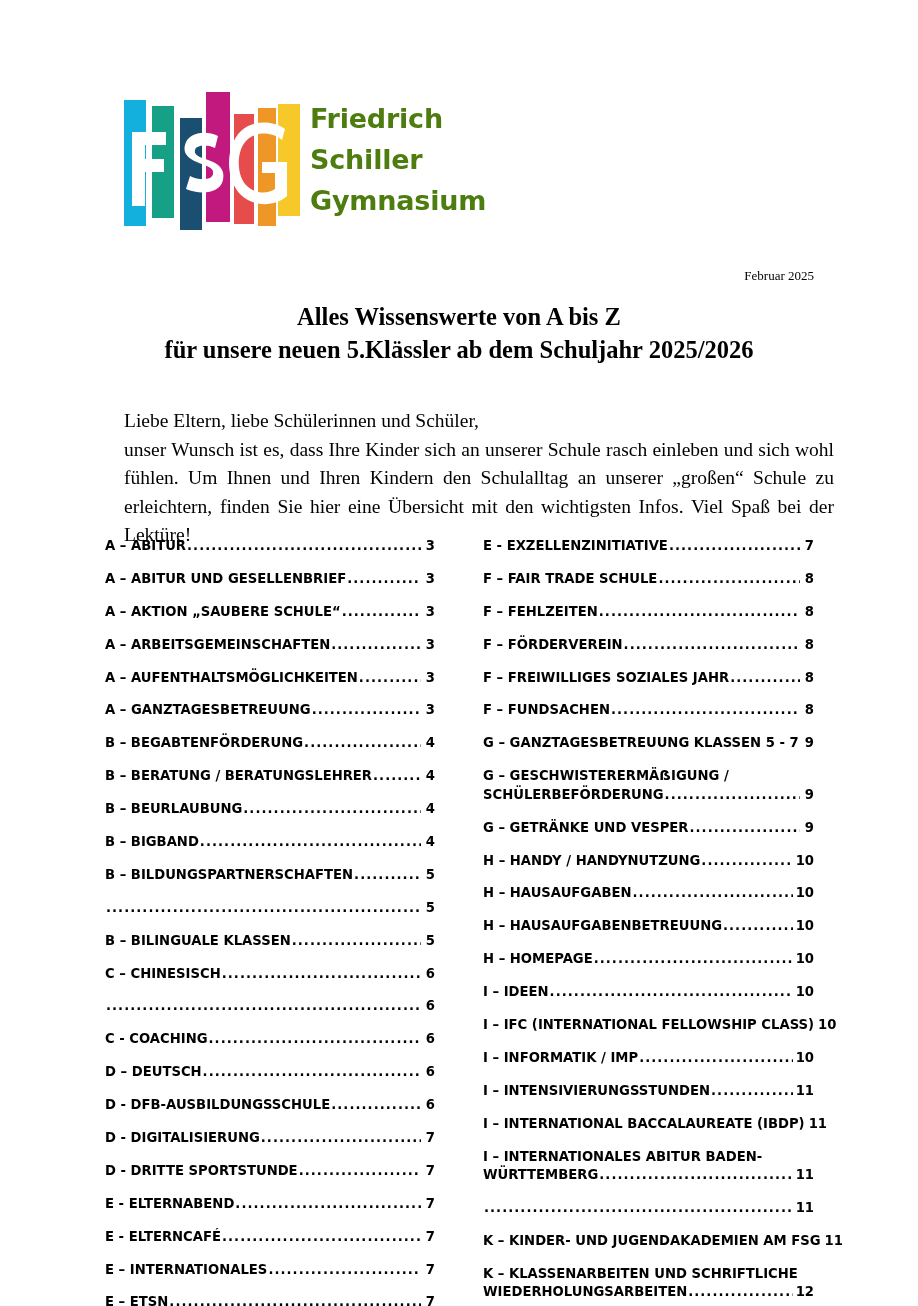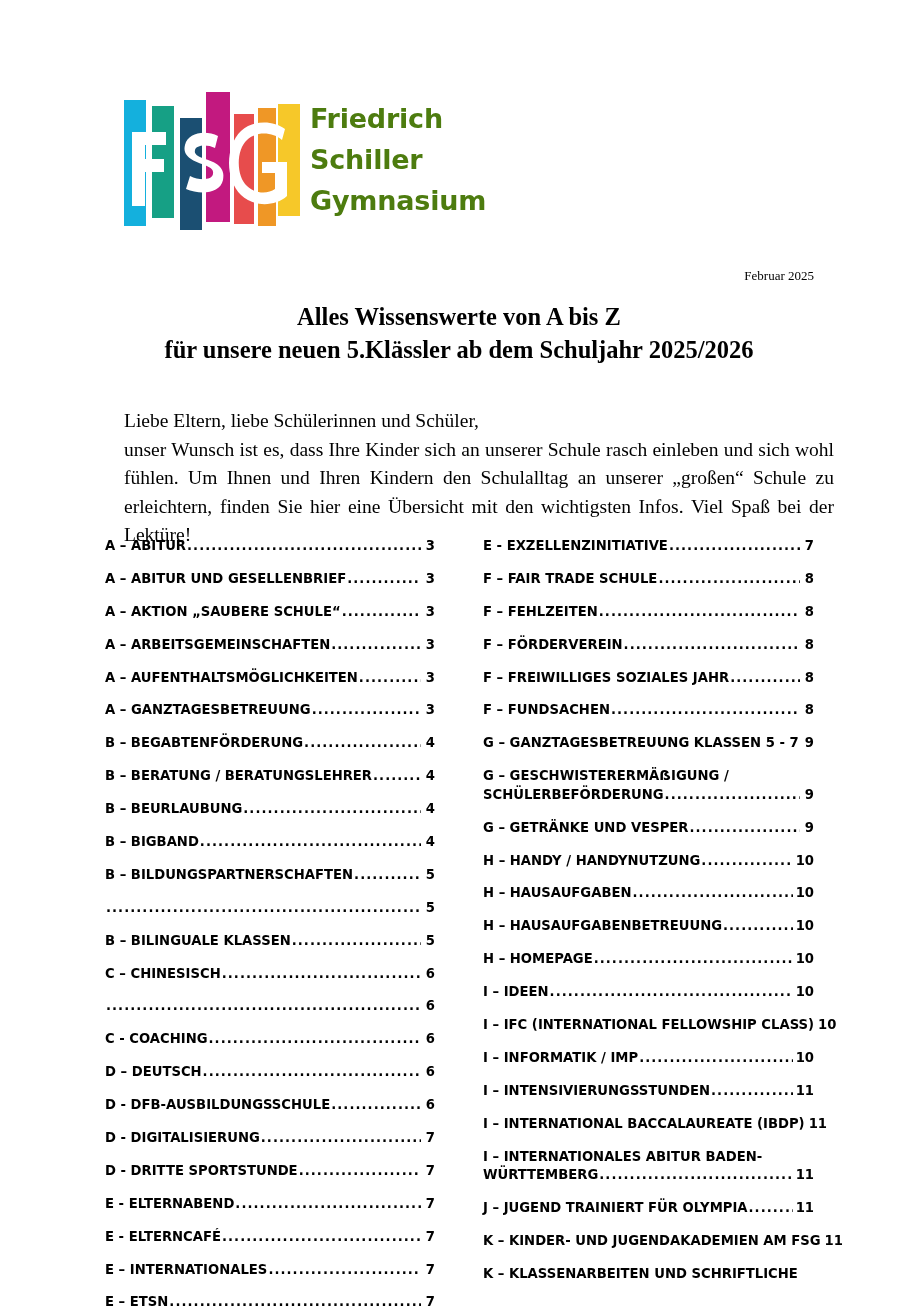--- a/index.html
+++ b/index.html
@@ -483,28 +483,32 @@
     <div class="toc-entry">
       <span class="toc-first-line">I – INTERNATIONALES ABITUR BADEN-</span>
       <div class="toc-line">
         <span class="toc-label">WÜRTTEMBERG</span>
         <span class="toc-leader"></span>
         <span class="toc-page">11</span>
       </div>
     </div>
     <div class="toc-entry">
       <div class="toc-line">
-        <span class="toc-label">J – JUGEND TRAINIERT FÜR OLYMPIA</span>
         <span class="toc-leader"></span>
         <span class="toc-page">11</span>
       </div>
     </div>
     <div class="toc-entry">
       <div class="toc-line">
         <span class="toc-label">K – KINDER- UND JUGENDAKADEMIEN AM FSG</span>
         <span class="toc-leader no-dots"></span>
         <span class="toc-page">11</span>
       </div>
     </div>
     <div class="toc-entry">
       <span class="toc-first-line">K – KLASSENARBEITEN UND SCHRIFTLICHE</span>
+      <div class="toc-line">
+        <span class="toc-label">WIEDERHOLUNGSARBEITEN</span>
+        <span class="toc-leader"></span>
+        <span class="toc-page">12</span>
+      </div>
     </div>
   </div>
 
 </body></html>

